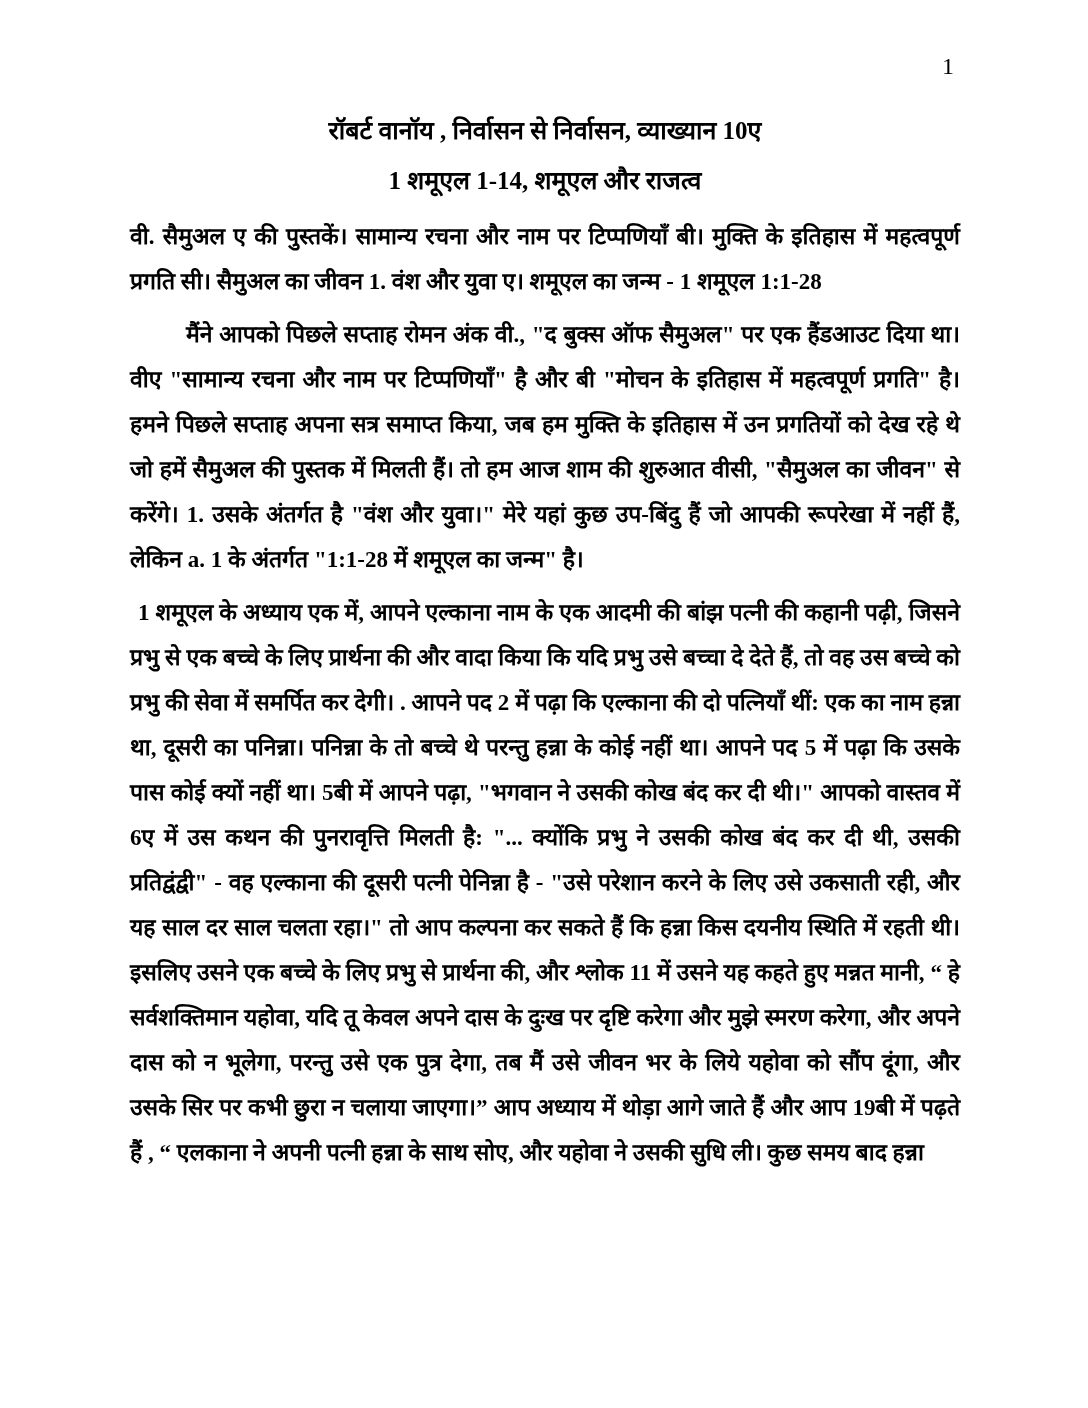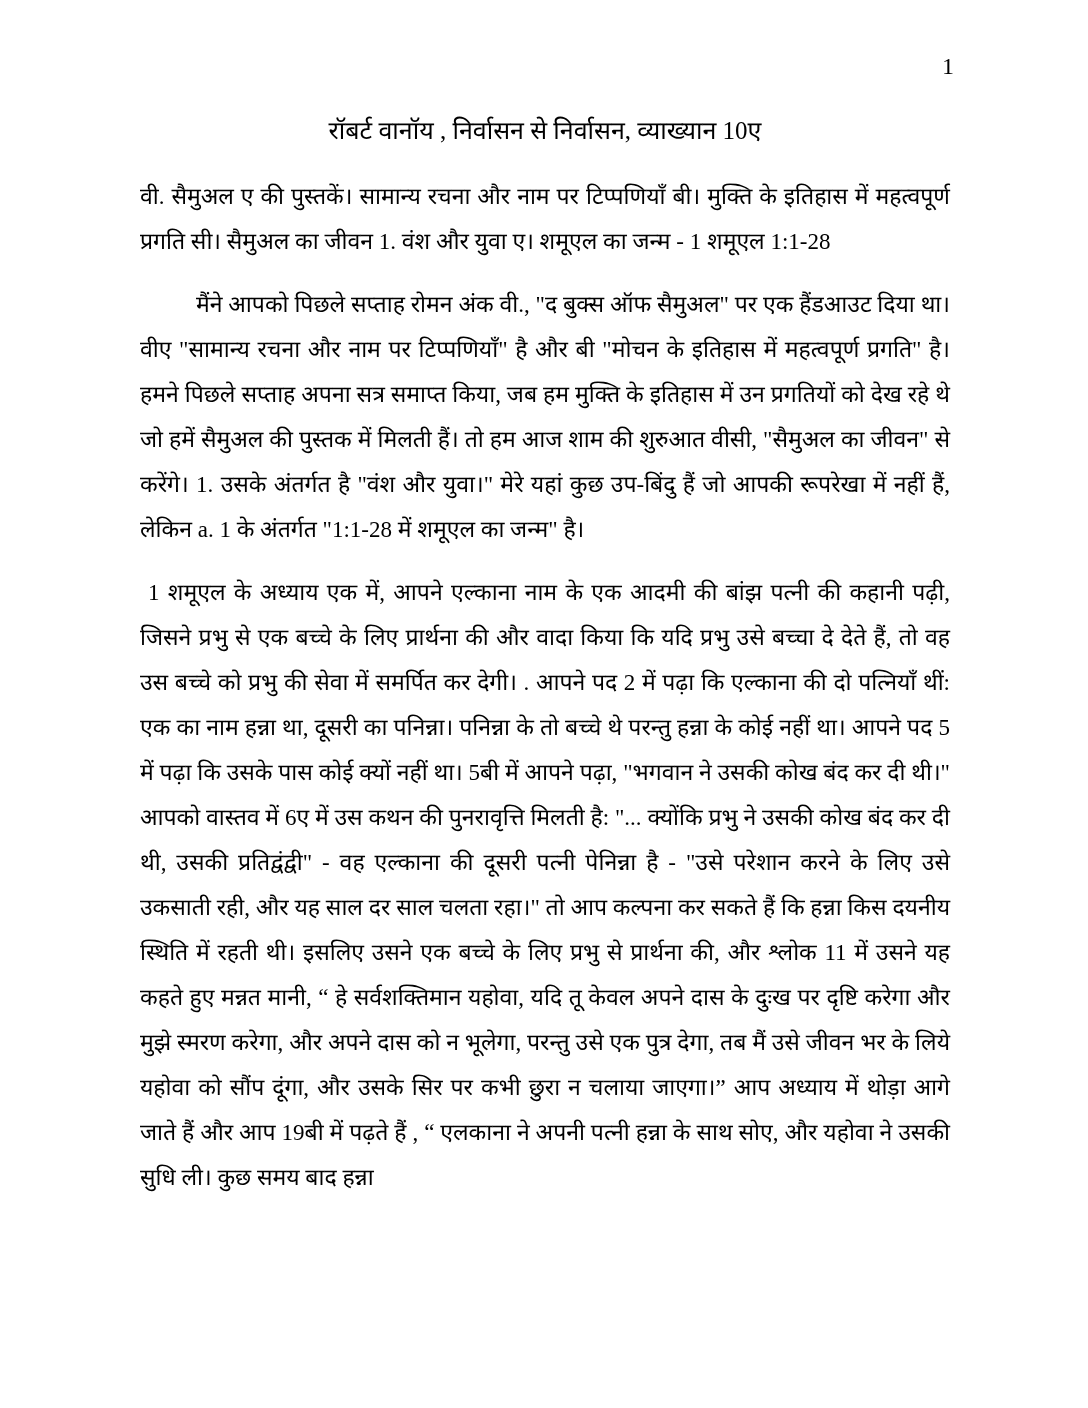--- a/index.html
+++ b/index.html
@@ -22,49 +22,51 @@
   }
   .page-number {
     text-align: right;
     font-size: 24px;
     line-height: 28px;
     padding-right: 14px;
     margin-bottom: 26px;
   }
   .title-line {
     text-align: center;
-    font-weight: normal;
+    font-weight: bold;
     font-size: 25px;
     line-height: 50px;
     margin: 0;
   }
   .section-heading {
     margin: 14px 0 0 0;
     text-align: left;
   }
   .para {
-    margin: 18px;
+    margin: 8px;
     text-align: justify;
+    font-weight: bold;
   }
   .para.first-indent {
     text-indent: 56px;
   }
   .para.slight-indent {
     text-indent: 8px;
   }
 </style>
 </head>
 <body>
 
 <div class="page">
 
   <div class="page-number">1</div>
 
   <p class="title-line">रॉबर्ट वानॉय , निर्वासन से निर्वासन, व्याख्यान 10ए</p>
 
+  <p class="title-line">1 शमूएल 1-14, शमूएल और राजत्व</p>
 
 
   <p class="para">वी. सैमुअल ए की पुस्तकें। सामान्य रचना और नाम पर टिप्पणियाँ बी। मुक्ति के इतिहास में महत्वपूर्ण प्रगति सी। सैमुअल का जीवन 1. वंश और युवा ए। शमूएल का जन्म - 1 शमूएल 1:1-28</p>
 
   <p class="para first-indent">मैंने आपको पिछले सप्ताह रोमन अंक वी., "द बुक्स ऑफ सैमुअल" पर एक हैंडआउट दिया था। वीए "सामान्य रचना और नाम पर टिप्पणियाँ" है और बी "मोचन के इतिहास में महत्वपूर्ण प्रगति" है। हमने पिछले सप्ताह अपना सत्र समाप्त किया, जब हम मुक्ति के इतिहास में उन प्रगतियों को देख रहे थे जो हमें सैमुअल की पुस्तक में मिलती हैं। तो हम आज शाम की शुरुआत वीसी, "सैमुअल का जीवन" से करेंगे। 1. उसके अंतर्गत है "वंश और युवा।" मेरे यहां कुछ उप-बिंदु हैं जो आपकी रूपरेखा में नहीं हैं, लेकिन a. 1 के अंतर्गत "1:1-28 में शमूएल का जन्म" है।</p>
 
   <p class="para slight-indent">1 शमूएल के अध्याय एक में, आपने  एल्काना नाम के एक आदमी की बांझ पत्नी की कहानी पढ़ी, जिसने प्रभु से एक बच्चे के लिए प्रार्थना की और वादा किया कि यदि प्रभु उसे बच्चा दे देते हैं, तो वह उस बच्चे को प्रभु की सेवा में समर्पित कर देगी। . आपने पद 2 में पढ़ा कि एल्काना की दो पत्नियाँ थीं: एक का नाम हन्ना था, दूसरी का पनिन्ना। पनिन्ना के तो बच्चे थे परन्तु हन्ना के कोई नहीं था। आपने पद 5 में पढ़ा कि उसके पास कोई क्यों नहीं था। 5बी में आपने पढ़ा, "भगवान ने उसकी कोख बंद कर दी थी।" आपको वास्तव में 6ए में उस कथन की पुनरावृत्ति मिलती है: "... क्योंकि प्रभु ने उसकी कोख बंद कर दी थी, उसकी प्रतिद्वंद्वी" - वह एल्काना की दूसरी पत्नी पेनिन्ना है - "उसे परेशान करने के लिए उसे उकसाती रही, और यह साल दर साल चलता रहा।" तो आप कल्पना कर सकते हैं कि हन्ना किस दयनीय स्थिति में रहती थी। इसलिए उसने एक बच्चे के लिए प्रभु से प्रार्थना की, और श्लोक 11 में उसने यह कहते हुए मन्नत मानी, “ हे सर्वशक्तिमान यहोवा, यदि तू केवल अपने दास के दुःख पर दृष्टि करेगा और मुझे स्मरण करेगा, और अपने दास को न भूलेगा, परन्तु उसे एक पुत्र देगा, तब मैं उसे जीवन भर के लिये यहोवा को सौंप दूंगा, और उसके सिर पर कभी छुरा न चलाया जाएगा।” आप अध्याय में थोड़ा आगे जाते हैं और आप 19बी में पढ़ते हैं , “ एलकाना ने अपनी पत्नी हन्ना के साथ सोए, और यहोवा ने उसकी सुधि ली। कुछ समय बाद हन्ना</p>
 
 </div>
 

